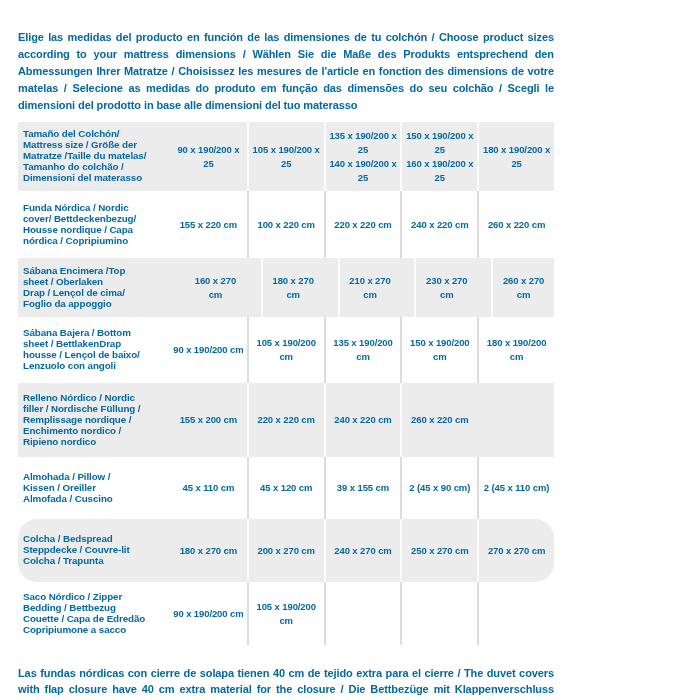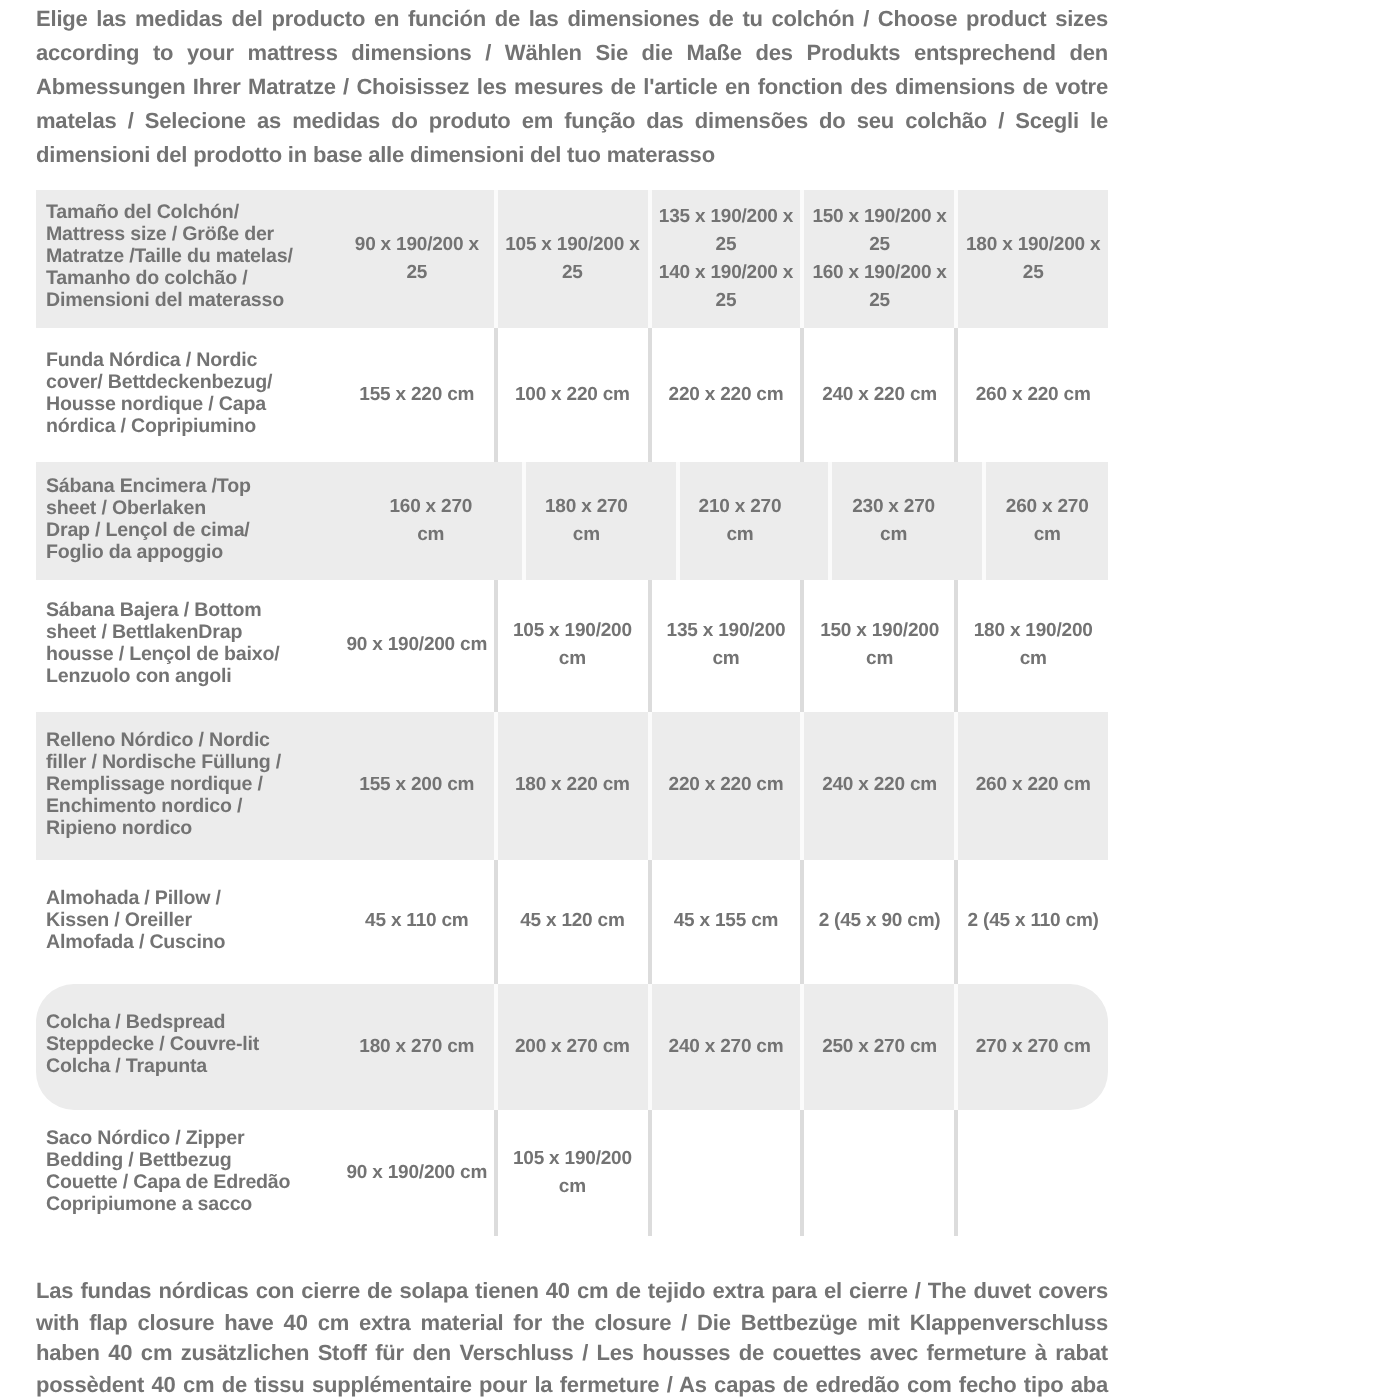--- a/index.html
+++ b/index.html
@@ -4,25 +4,25 @@
 <style>
   html, body {
     margin: 0;
     padding: 0;
     background: #ffffff;
   }
   .page {
     width: 572px;
     height: 700px;
     box-sizing: border-box;
-    padding: 2px 18px 0 18px;
+    padding: 29px 18px 0 18px;
     background: #ffffff;
     font-family: "Liberation Sans", "DejaVu Sans", sans-serif;
     font-weight: bold;
-    color: #737373;
+    color: #0369a1;
     overflow: hidden;
   }
   .intro {
     font-size: 11px;
     line-height: 1.55;
     text-align: justify;
     letter-spacing: -0.1px;
     margin-bottom: 8px;
   }
   .size-table {
@@ -132,33 +132,32 @@
       <div class="cell val">180 x 190/200 cm</div>
     </div>
 
     <div class="row shaded">
       <div class="cell label">Relleno Nórdico / Nordic
 filler / Nordische Füllung /
 Remplissage nordique /
 Enchimento nordico /
 Ripieno nordico</div>
       <div class="cell val">155 x 200 cm</div>
-      <div class="cell val">180 x 220 cm</div>
       <div class="cell val">220 x 220 cm</div>
       <div class="cell val">240 x 220 cm</div>
       <div class="cell val">260 x 220 cm</div>
     </div>
 
     <div class="row">
       <div class="cell label">Almohada  / Pillow /
 Kissen / Oreiller
 Almofada / Cuscino</div>
       <div class="cell val">45 x 110 cm</div>
       <div class="cell val">45 x 120 cm</div>
-      <div class="cell val">45 x 155 cm</div>
+      <div class="cell val">39 x 155 cm</div>
       <div class="cell val">2 (45 x 90 cm)</div>
       <div class="cell val">2 (45 x 110 cm)</div>
     </div>
 
     <div class="row shaded">
       <div class="cell label">Colcha / Bedspread
 Steppdecke / Couvre-lit
 Colcha / Trapunta</div>
       <div class="cell val">180 x 270 cm</div>
       <div class="cell val">200 x 270 cm</div>

